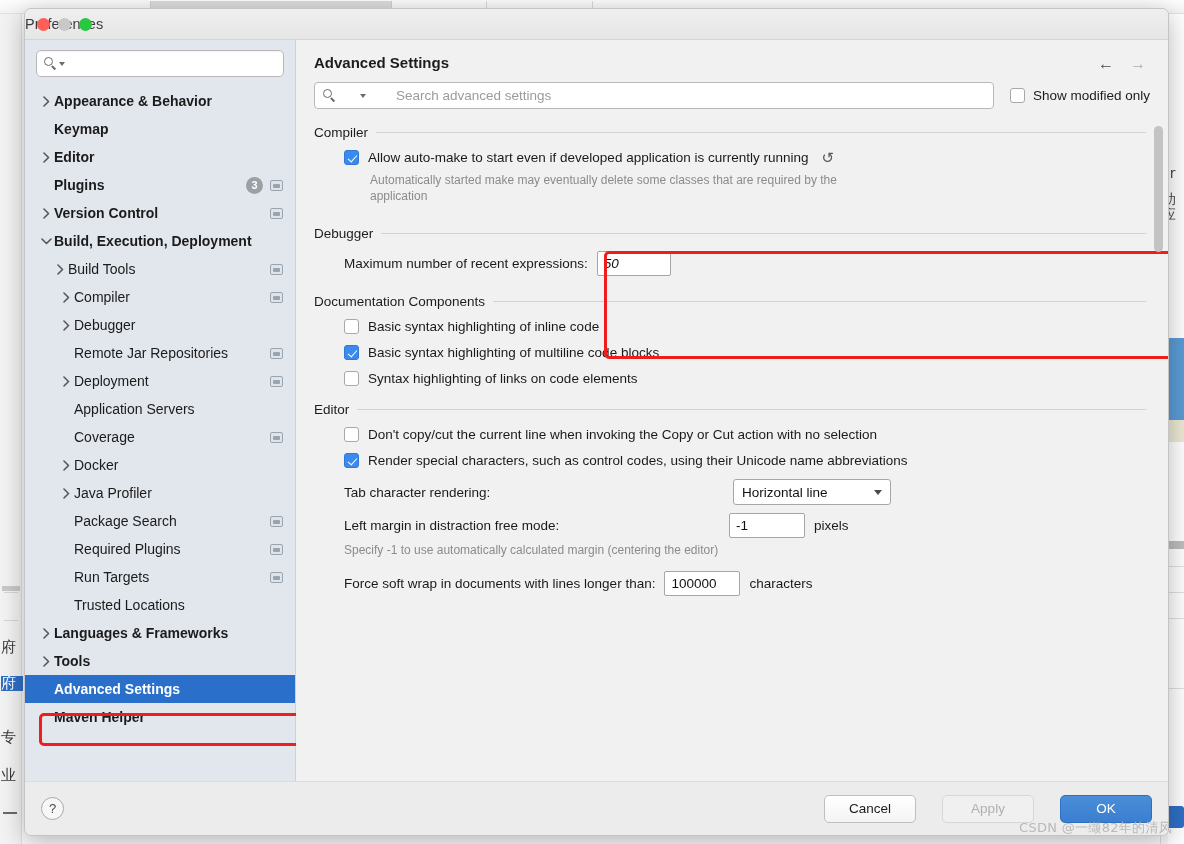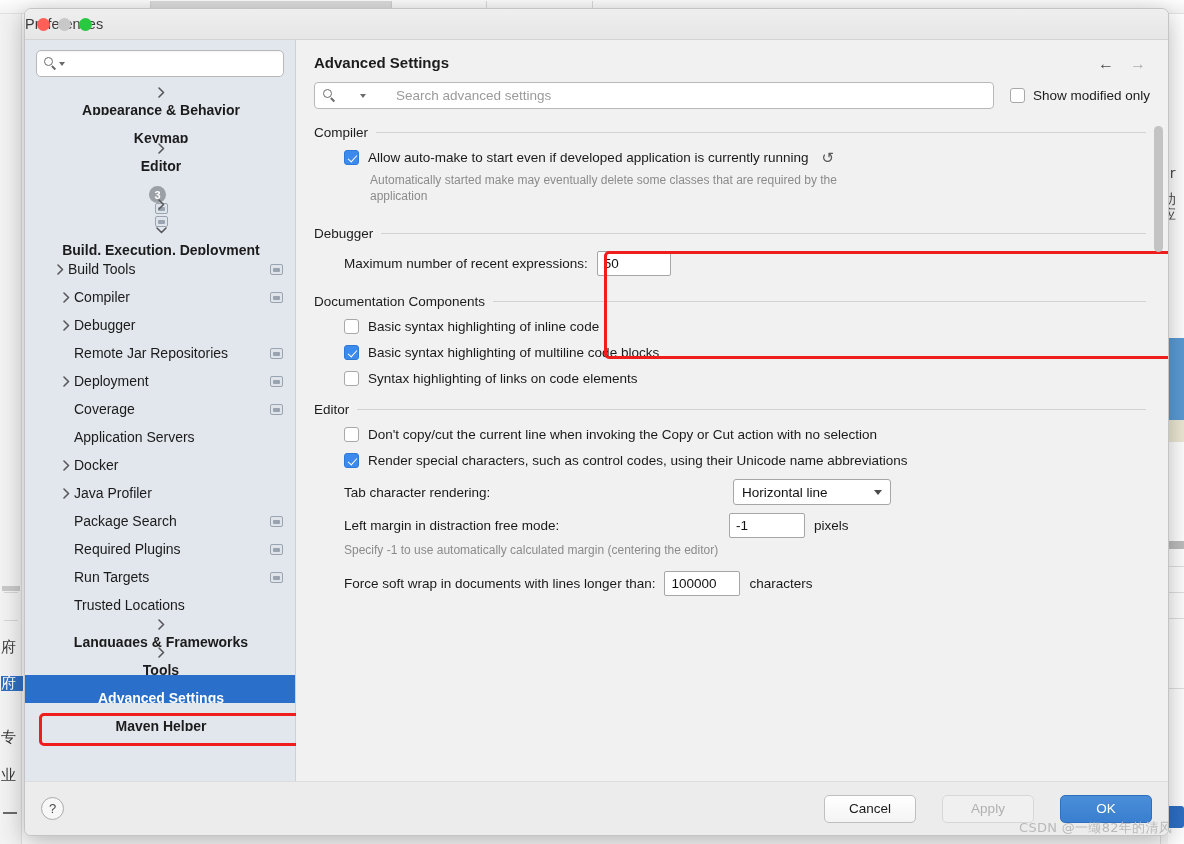--- a/index.html
+++ b/index.html
@@ -119,21 +119,21 @@
     flex: 1; margin-left: 5px; height: 100%;
   }
 
   .tree { flex: 1; overflow: hidden; padding-top: 2px; }
   .tree-item {
     height: 28px; display: flex; align-items: center;
     padding-right: 12px; position: relative;
     font-size: 14px; color: #1b1b1b;
     white-space: nowrap;
   }
-  .tree-item.bold { font-weight: 700; flex-direction: column; }
+  .tree-item.bold { font-weight: 700; }
   .tree-item.sel { background: #2a6fc9; color: #fff; }
   .tw {
     width: 15px; flex: 0 0 15px; text-align: center;
     font-size: 11px; color: #59595c; line-height: 1;
   }
   .tw svg { display: block; margin: 0 auto; }
   .tree-label { flex: 1; overflow: hidden; text-overflow: ellipsis; }
   .badge {
     width: 17px; height: 17px; border-radius: 50%;
     background: #9aa0a6; color: #fff;
@@ -421,26 +421,26 @@
             <span class="tw">
               <svg width="7" height="11" viewBox="0 0 7 11">
                 <path d="M1 1 L5.5 5.5 L1 10" fill="none" stroke="currentColor" stroke-width="1.6" stroke-linecap="round" stroke-linejoin="round"></path>
               </svg>
             </span>
             <span class="tree-label">Deployment</span>
             <span class="proj-icon"></span>
           </div>
           <div class="tree-item" style="padding-left: 34px;">
             <span class="tw"></span>
+            <span class="tree-label">Application Servers</span>
+          </div>
+          <div class="tree-item" style="padding-left: 34px;">
+            <span class="tw"></span>
             <span class="tree-label">Coverage</span>
             <span class="proj-icon"></span>
-          </div>
-          <div class="tree-item" style="padding-left: 34px;">
-            <span class="tw"></span>
-            <span class="tree-label">Application Servers</span>
           </div>
           <div class="tree-item" style="padding-left: 34px;">
             <span class="tw">
               <svg width="7" height="11" viewBox="0 0 7 11">
                 <path d="M1 1 L5.5 5.5 L1 10" fill="none" stroke="currentColor" stroke-width="1.6" stroke-linecap="round" stroke-linejoin="round"></path>
               </svg>
             </span>
             <span class="tree-label">Docker</span>
           </div>
           <div class="tree-item" style="padding-left: 34px;">
@@ -537,21 +537,21 @@
               </div>
               <div class="opt-hint">Automatically started make may eventually delete some classes that are required by the application</div>
             </div>
             <div class="section" style="margin-bottom: 18px;">
               <div class="section-head">
                 <span>Debugger</span>
                 <span class="rule"></span>
               </div>
               <div class="field-row">
                 <span class="flabel">Maximum number of recent expressions:</span>
-                <input type="text" class="tbox" value="50" style="width: 74px;">
+                <input type="text" class="tbox" value="50" style="width: 74px; font-style: italic;">
               </div>
             </div>
             <div class="section" style="margin-bottom: 16px;">
               <div class="section-head">
                 <span>Documentation Components</span>
                 <span class="rule"></span>
               </div>
               <div class="opt-row">
                 <span class="chk"></span>
                 <span class="opt-label">Basic syntax highlighting of inline code</span>

